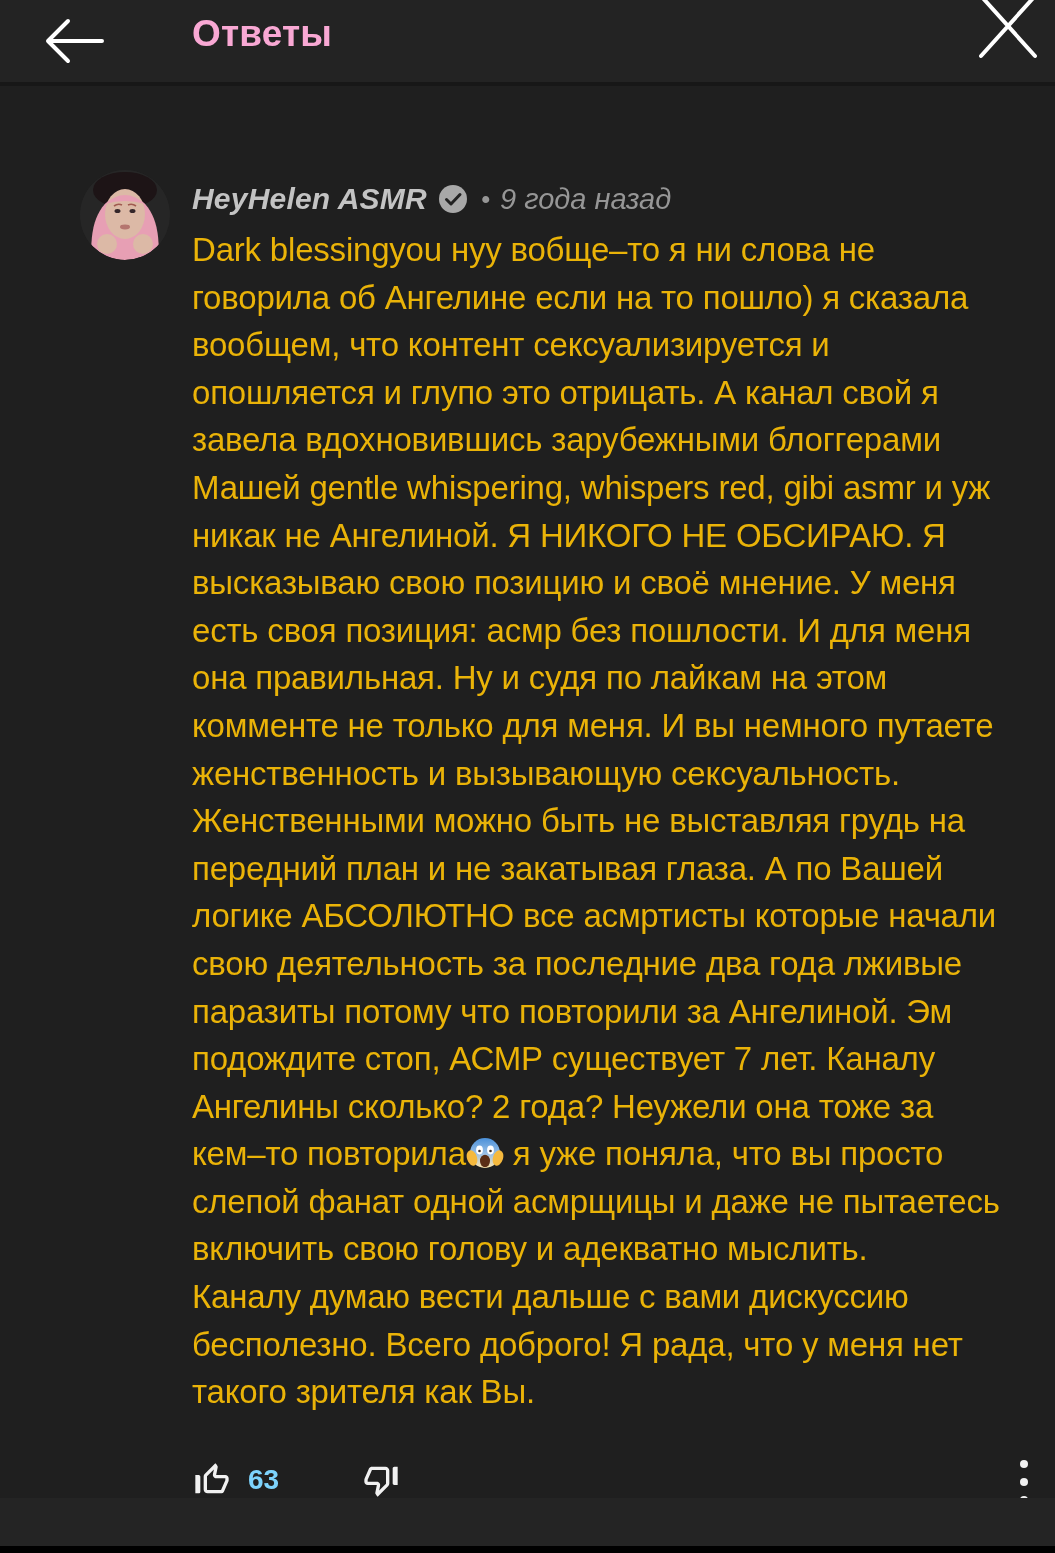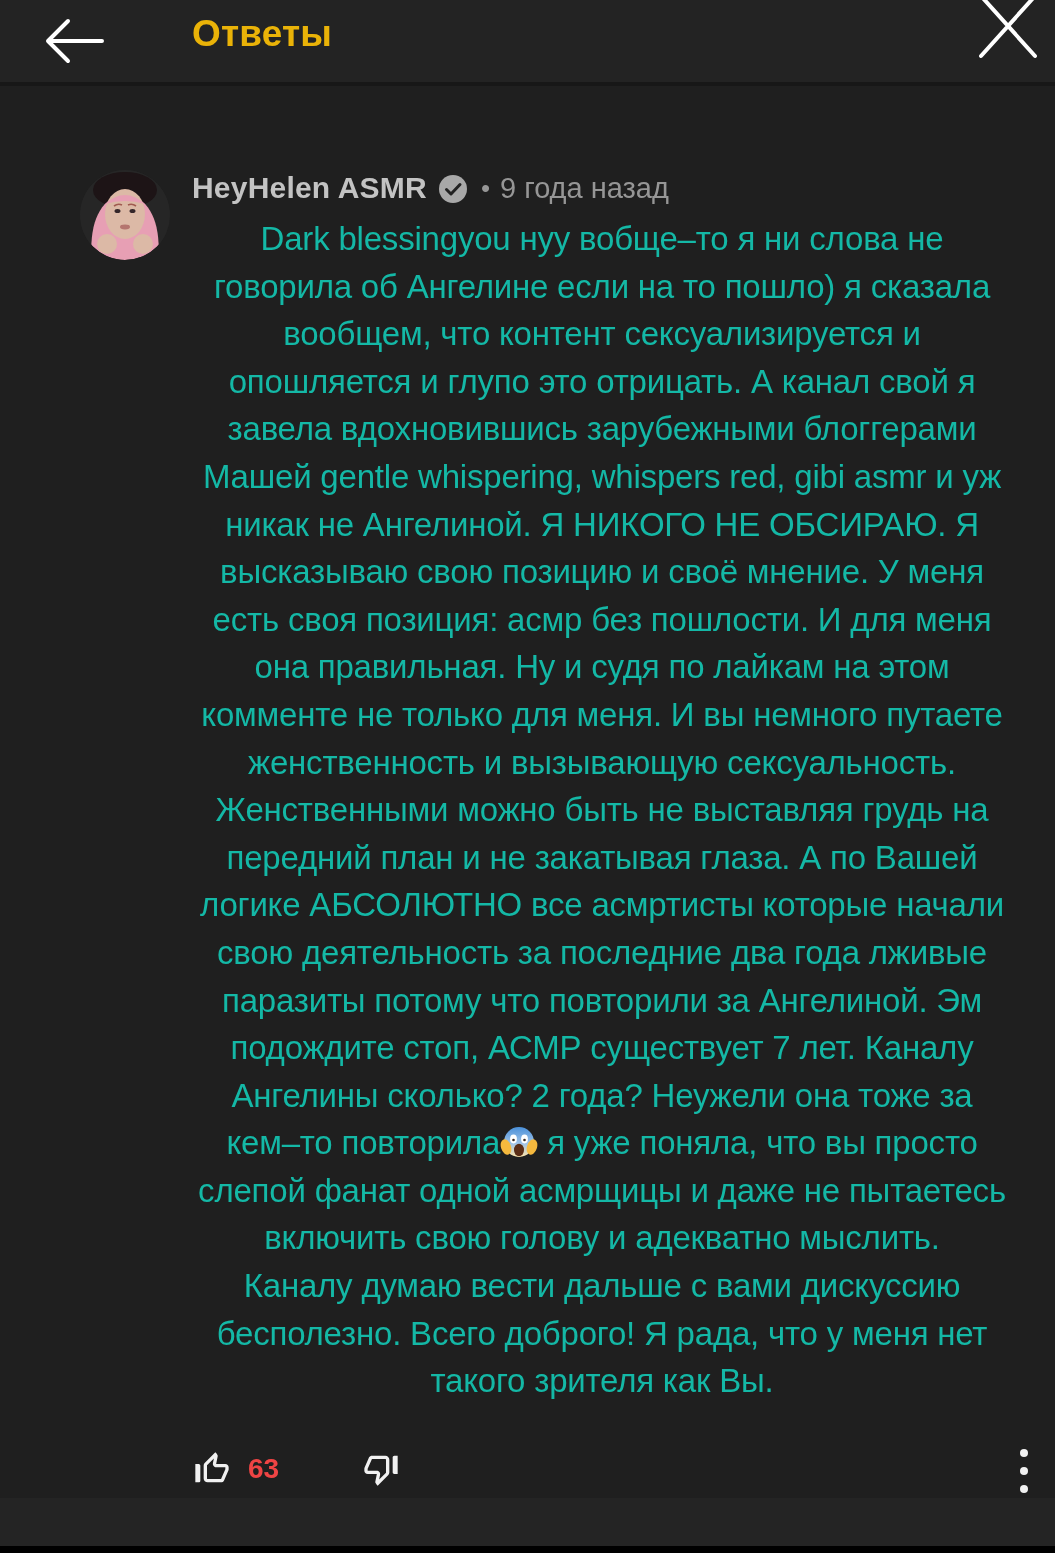--- a/index.html
+++ b/index.html
@@ -12,52 +12,51 @@
   
   .app-header{
     height:86px;background:#232323;
     display:flex;align-items:center;
     position:relative;
     border-bottom:4px solid #171717;
     box-sizing:border-box;
   }
   .back-btn{margin-left:42px;width:64px;height:56px;display:flex;align-items:center;}
   .header-title{
-    margin-left:86px;color:#eab308;font-size:37px;font-weight:700;
+    margin-left:86px;color:#f9a8d4;font-size:37px;font-weight:700;
     letter-spacing:0.2px;margin-top:-14px;
   }
   .close-btn{position:absolute;right:10px;top:-20px;width:72px;height:84px;}
   
   .comment-row{display:flex;padding:84px 0 0 80px;}
   .avatar{
     width:90px;height:90px;border-radius:50%;overflow:hidden;flex:none;
     margin-right:22px;background:#262626;
   }
   .comment-main{width:853px;position:relative;}
-  .byline{display:flex;align-items:flex-end;margin-top:1px;}
+  .byline{display:flex;align-items:center;margin-top:12px;font-style:italic;}
   .author-name{color:#c3c3c3;font-size:30px;font-weight:700;letter-spacing:0.2px;}
   .verified-badge{margin-left:10px;width:32px;height:32px;flex:none;}
   .byline-meta{margin-left:12px;color:#969696;font-size:29px;display:flex;align-items:center;}
   .byline-dot{margin-right:10px;font-size:26px;}
   .comment-text{
     margin:10px 0 0 0;
-    color:#14b8a6;font-size:33px;line-height:47.6px;
+    color:#eab308;font-size:33px;line-height:47.6px;
     letter-spacing:-0.2px;font-weight:400;
     white-space:pre-line;
     width:820px;
-    text-align:center;
   }
   .inline-emoji{display:inline-block;width:38px;height:38px;vertical-align:-7px;}
   
   .actions-row{
     margin-top:36px;height:56px;display:flex;align-items:center;position:relative;
   }
   .like-btn{display:flex;align-items:center;}
   .action-icon{width:40px;height:40px;}
-  .like-count{margin-left:16px;color:#ef4444;font-size:28px;font-weight:700;}
+  .like-count{margin-left:16px;color:#7dd3fc;font-size:28px;font-weight:700;}
   .dislike-btn{margin-left:82px;display:flex;align-items:center;}
   .more-btn{
     position:absolute;right:13px;top:4px;
     display:flex;flex-direction:column;align-items:center;gap:10px;padding:4px;
   }
   .more-btn .dot{width:8px;height:8px;border-radius:50%;background:#f1f1f1;}
   
   .bottom-bar{
     position:absolute;left:0;bottom:0;width:100%;height:48px;
     background:#242424;border-bottom:7px solid #000;box-sizing:content-box;

